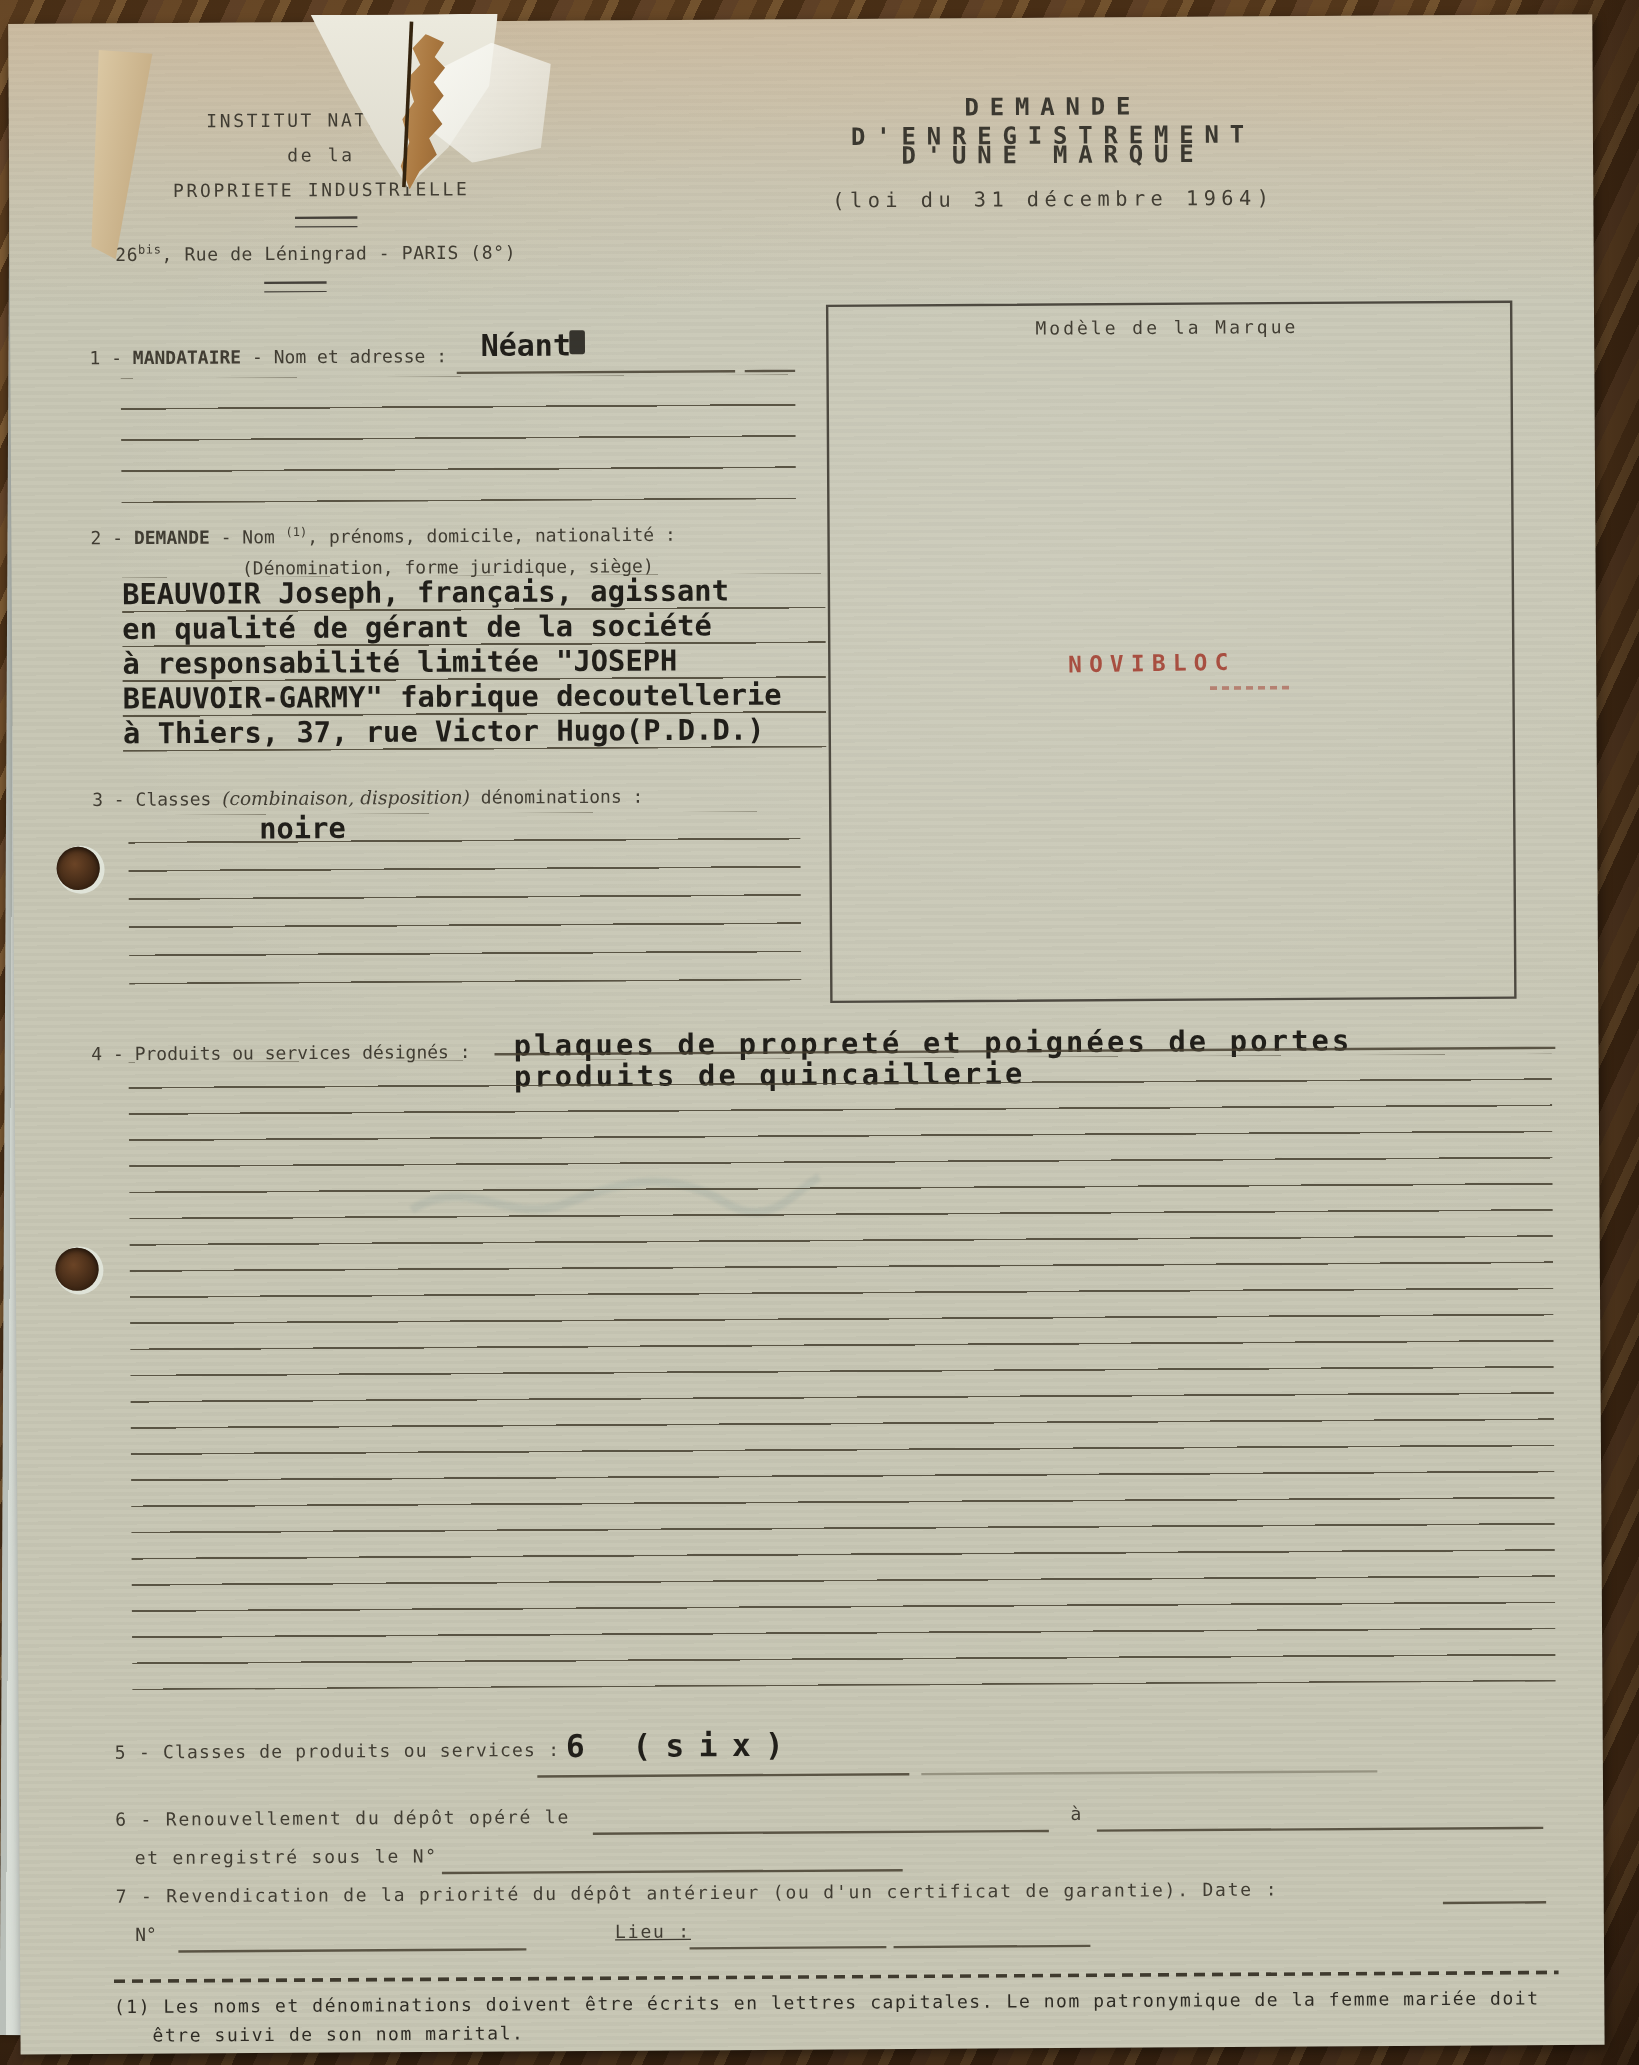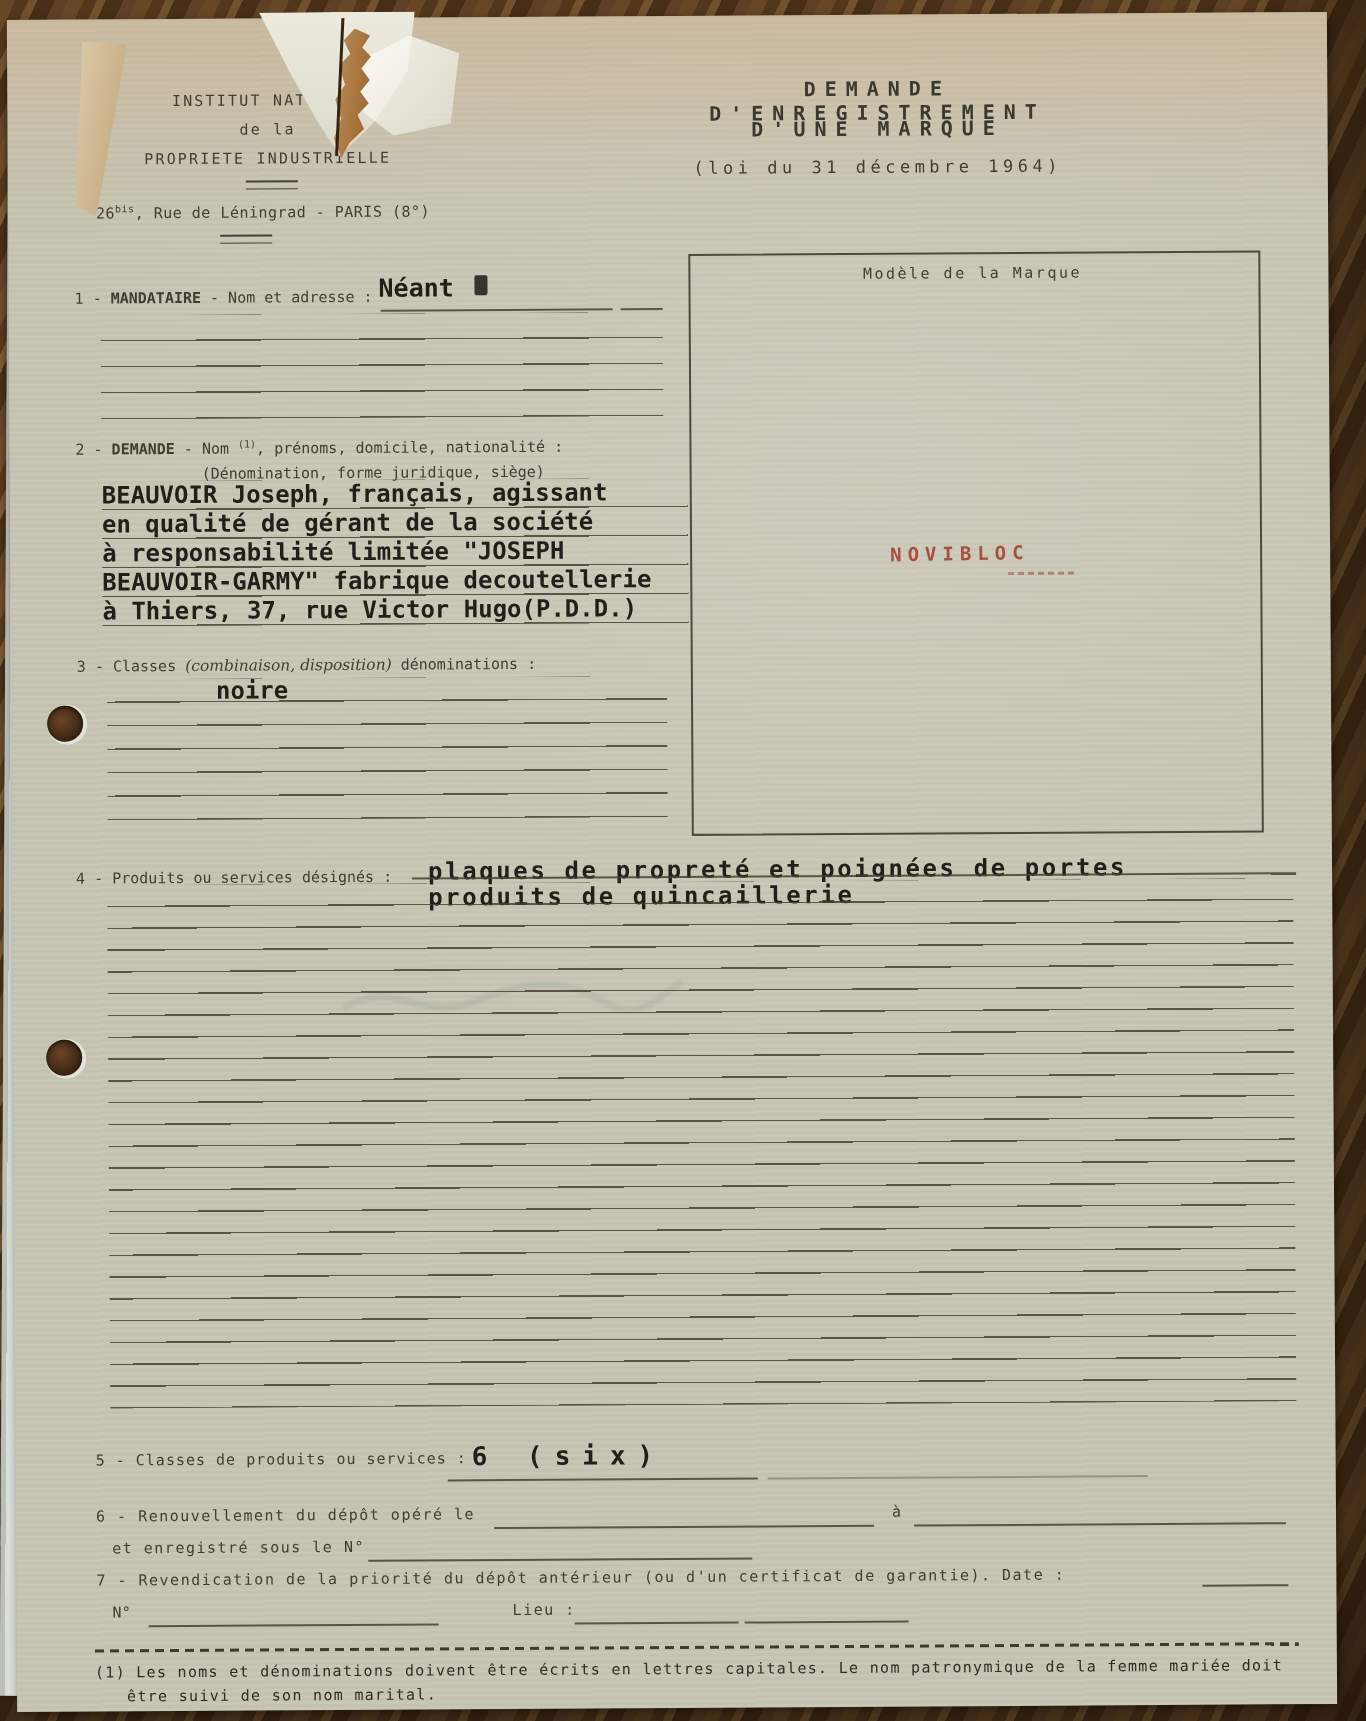--- a/index.html
+++ b/index.html
@@ -82,21 +82,21 @@
   .stamp{left:880px;top:528px;font-size:19px;letter-spacing:6px;color:#a23a2c;opacity:.85;transform:rotate(-.6deg);font-weight:bold;}
   .stamp-under{left:998px;top:558px;width:66px;height:3px;opacity:.5;
     background:repeating-linear-gradient(90deg,#a23a2c 0 6px,transparent 6px 10px);}
   
   .lines{position:absolute;background-image:repeating-linear-gradient(to bottom,
       transparent 0, transparent calc(var(--sp) - 1.4px),
       rgba(70,64,48,.85) calc(var(--sp) - 1.4px), rgba(70,64,48,.85) var(--sp));}
   .seg{position:absolute;height:1.5px;background:rgba(70,64,48,.85);}
   
   .s1-label{left:66px;top:270px;font-size:15px;}
-  .s1-value{left:370px;top:256px;font-size:25px;}
+  .s1-value{left:392px;top:256px;font-size:25px;}
   .s1-blot{left:466px;top:258px;width:13px;height:20px;background:#1c1a15;opacity:.85;border-radius:2px;}
   .s1-underline{left:372px;top:292px;width:232px;}
   .s1-underline-b{left:612px;top:292px;width:42px;}
   .lines-1{left:92px;top:296px;width:562px;height:104px;--sp:26px;}
   
   .s2-label{left:66px;top:420px;font-size:15px;}
   .s2-sub{left:192px;top:446px;font-size:15px;}
   .typed-block{left:92px;top:462px;width:586px;font-size:24px;line-height:29px;--sp:29px;}
   .typed-block div{white-space:nowrap;}
   
@@ -121,21 +121,21 @@
   .s6-l1{left:80px;top:1488px;font-size:15px;letter-spacing:1.5px;}
   .s6-line1{left:478px;top:1510px;width:380px;}
   .s6-a{left:876px;top:1488px;font-size:15px;}
   .s6-line2{left:898px;top:1510px;width:372px;}
   .s6-l2{left:96px;top:1520px;font-size:15px;letter-spacing:1.5px;}
   .s6-line3{left:352px;top:1542px;width:384px;}
   .s7-l1{left:80px;top:1552px;font-size:15px;letter-spacing:1.5px;}
   .s7-line1{left:1186px;top:1572px;width:86px;}
   .s7-n{left:96px;top:1584px;font-size:15px;}
   .s7-line2{left:132px;top:1606px;width:290px;}
-  .s7-lieu{left:496px;top:1584px;font-size:15px;letter-spacing:1.5px;}
+  .s7-lieu{left:496px;top:1584px;font-size:15px;letter-spacing:1.5px;text-decoration:underline;}
   .s7-line3{left:558px;top:1606px;width:164px;}
   .s7-line4{left:728px;top:1606px;width:164px;}
   
   .dash-sep{position:absolute;left:78px;top:1630px;width:1204px;height:3px;
     background:repeating-linear-gradient(90deg,#3f3a2e 0 9px,transparent 9px 15px);}
   .fn-1{left:78px;top:1644px;font-size:15px;letter-spacing:1.3px;color:#2f2c25;}
   .fn-2{left:110px;top:1668px;font-size:15px;letter-spacing:1.3px;color:#2f2c25;}
 </style>
 </head>
 <body>

